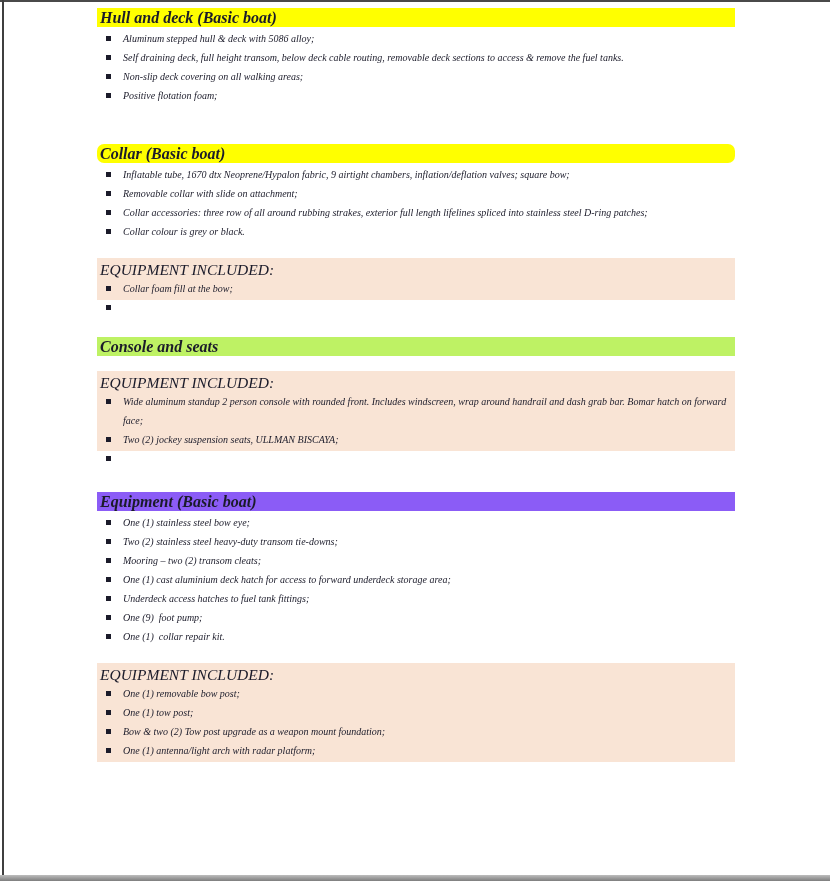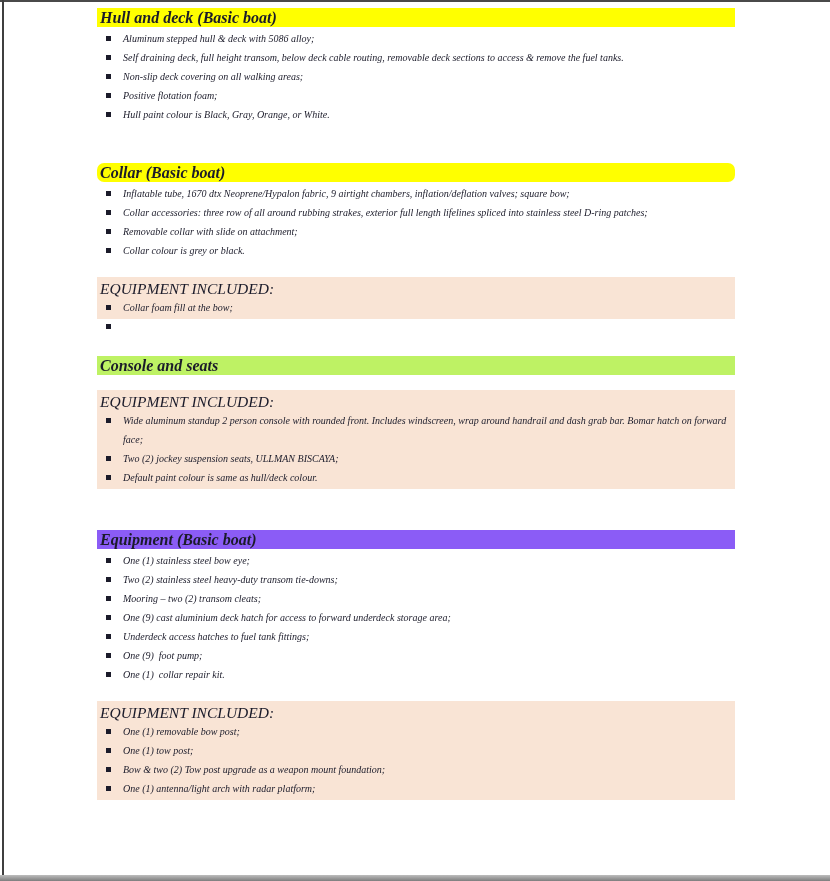--- a/index.html
+++ b/index.html
@@ -67,60 +67,59 @@
 
 <div class="content" style="color: rgb(27, 27, 42);">
 
   <section id="sec-hull">
     <h2 class="hl" style="background-color: rgb(255, 255, 0);">Hull and deck (Basic boat)</h2>
     <ul class="bullets">
       <li><span class="sq"></span><span class="txt">Aluminum stepped hull &amp; deck with 5086 alloy;</span></li>
       <li><span class="sq"></span><span class="txt">Self draining deck, full height transom, below deck cable routing, removable deck sections to access &amp; remove the fuel tanks.</span></li>
       <li><span class="sq"></span><span class="txt">Non-slip deck covering on all walking areas;</span></li>
       <li><span class="sq"></span><span class="txt">Positive flotation foam;</span></li>
-      <li><span class="sq"></span><span class="txt">Hull paint colour is Black, Gray, Orange, or White.</span></li>
     </ul>
   </section>
 
   <section id="sec-collar">
     <h2 class="hl" style="background-color: rgb(255, 255, 0); border-radius: 7px;">Collar (Basic boat)</h2>
     <ul class="bullets">
       <li><span class="sq"></span><span class="txt">Inflatable tube, 1670 dtx Neoprene/Hypalon fabric, 9 airtight chambers, inflation/deflation valves; square bow;</span></li>
+      <li><span class="sq"></span><span class="txt">Removable collar with slide on attachment;</span></li>
       <li><span class="sq"></span><span class="txt">Collar accessories: three row of all around rubbing strakes, exterior full length lifelines spliced into stainless steel D-ring patches;</span></li>
-      <li><span class="sq"></span><span class="txt">Removable collar with slide on attachment;</span></li>
       <li><span class="sq"></span><span class="txt">Collar colour is grey or black.</span></li>
     </ul>
     <div class="equip-box" style="background-color: rgb(249, 228, 213);">
       <div class="equip-title">EQUIPMENT INCLUDED:</div>
       <ul class="bullets">
         <li><span class="sq"></span><span class="txt">Collar foam fill at the bow;</span></li>
         <li><span class="sq"></span></li>
       </ul>
     </div>
   </section>
 
   <section id="sec-console">
     <h2 class="hl" style="background-color: #bef264;">Console and seats</h2>
     <div class="equip-box tight" style="background-color: rgb(249, 228, 213);">
       <div class="equip-title">EQUIPMENT INCLUDED:</div>
       <ul class="bullets">
         <li><span class="sq"></span><span class="txt">Wide aluminum standup 2 person console with rounded front. Includes windscreen, wrap around handrail and dash grab bar. Bomar hatch on forward face;</span></li>
         <li><span class="sq"></span><span class="txt">Two (2) jockey suspension seats, ULLMAN BISCAYA;</span></li>
-        <li><span class="sq"></span><span class="txt">Default paint colour is same as hull/deck colour.</span></li>
+        <li><span class="sq"></span></li>
       </ul>
     </div>
   </section>
 
   <section id="sec-equipment">
     <h2 class="hl" style="background-color: #8b5cf6;">Equipment (Basic boat)</h2>
     <ul class="bullets">
       <li><span class="sq"></span><span class="txt">One (1) stainless steel bow eye;</span></li>
       <li><span class="sq"></span><span class="txt">Two (2) stainless steel heavy-duty transom tie-downs;</span></li>
       <li><span class="sq"></span><span class="txt">Mooring – two (2) transom cleats;</span></li>
-      <li><span class="sq"></span><span class="txt">One (9) cast aluminium deck hatch for access to forward underdeck storage area;</span></li>
+      <li><span class="sq"></span><span class="txt">One (1) cast aluminium deck hatch for access to forward underdeck storage area;</span></li>
       <li><span class="sq"></span><span class="txt">Underdeck access hatches to fuel tank fittings;</span></li>
       <li><span class="sq"></span><span class="txt">One (9)  foot pump;</span></li>
       <li><span class="sq"></span><span class="txt">One (1)  collar repair kit.</span></li>
     </ul>
     <div class="equip-box" style="background-color: rgb(249, 228, 213);">
       <div class="equip-title">EQUIPMENT INCLUDED:</div>
       <ul class="bullets">
         <li><span class="sq"></span><span class="txt">One (1) removable bow post;</span></li>
         <li><span class="sq"></span><span class="txt">One (1) tow post;</span></li>
         <li><span class="sq"></span><span class="txt">Bow &amp; two (2) Tow post upgrade as a weapon mount foundation;</span></li>

